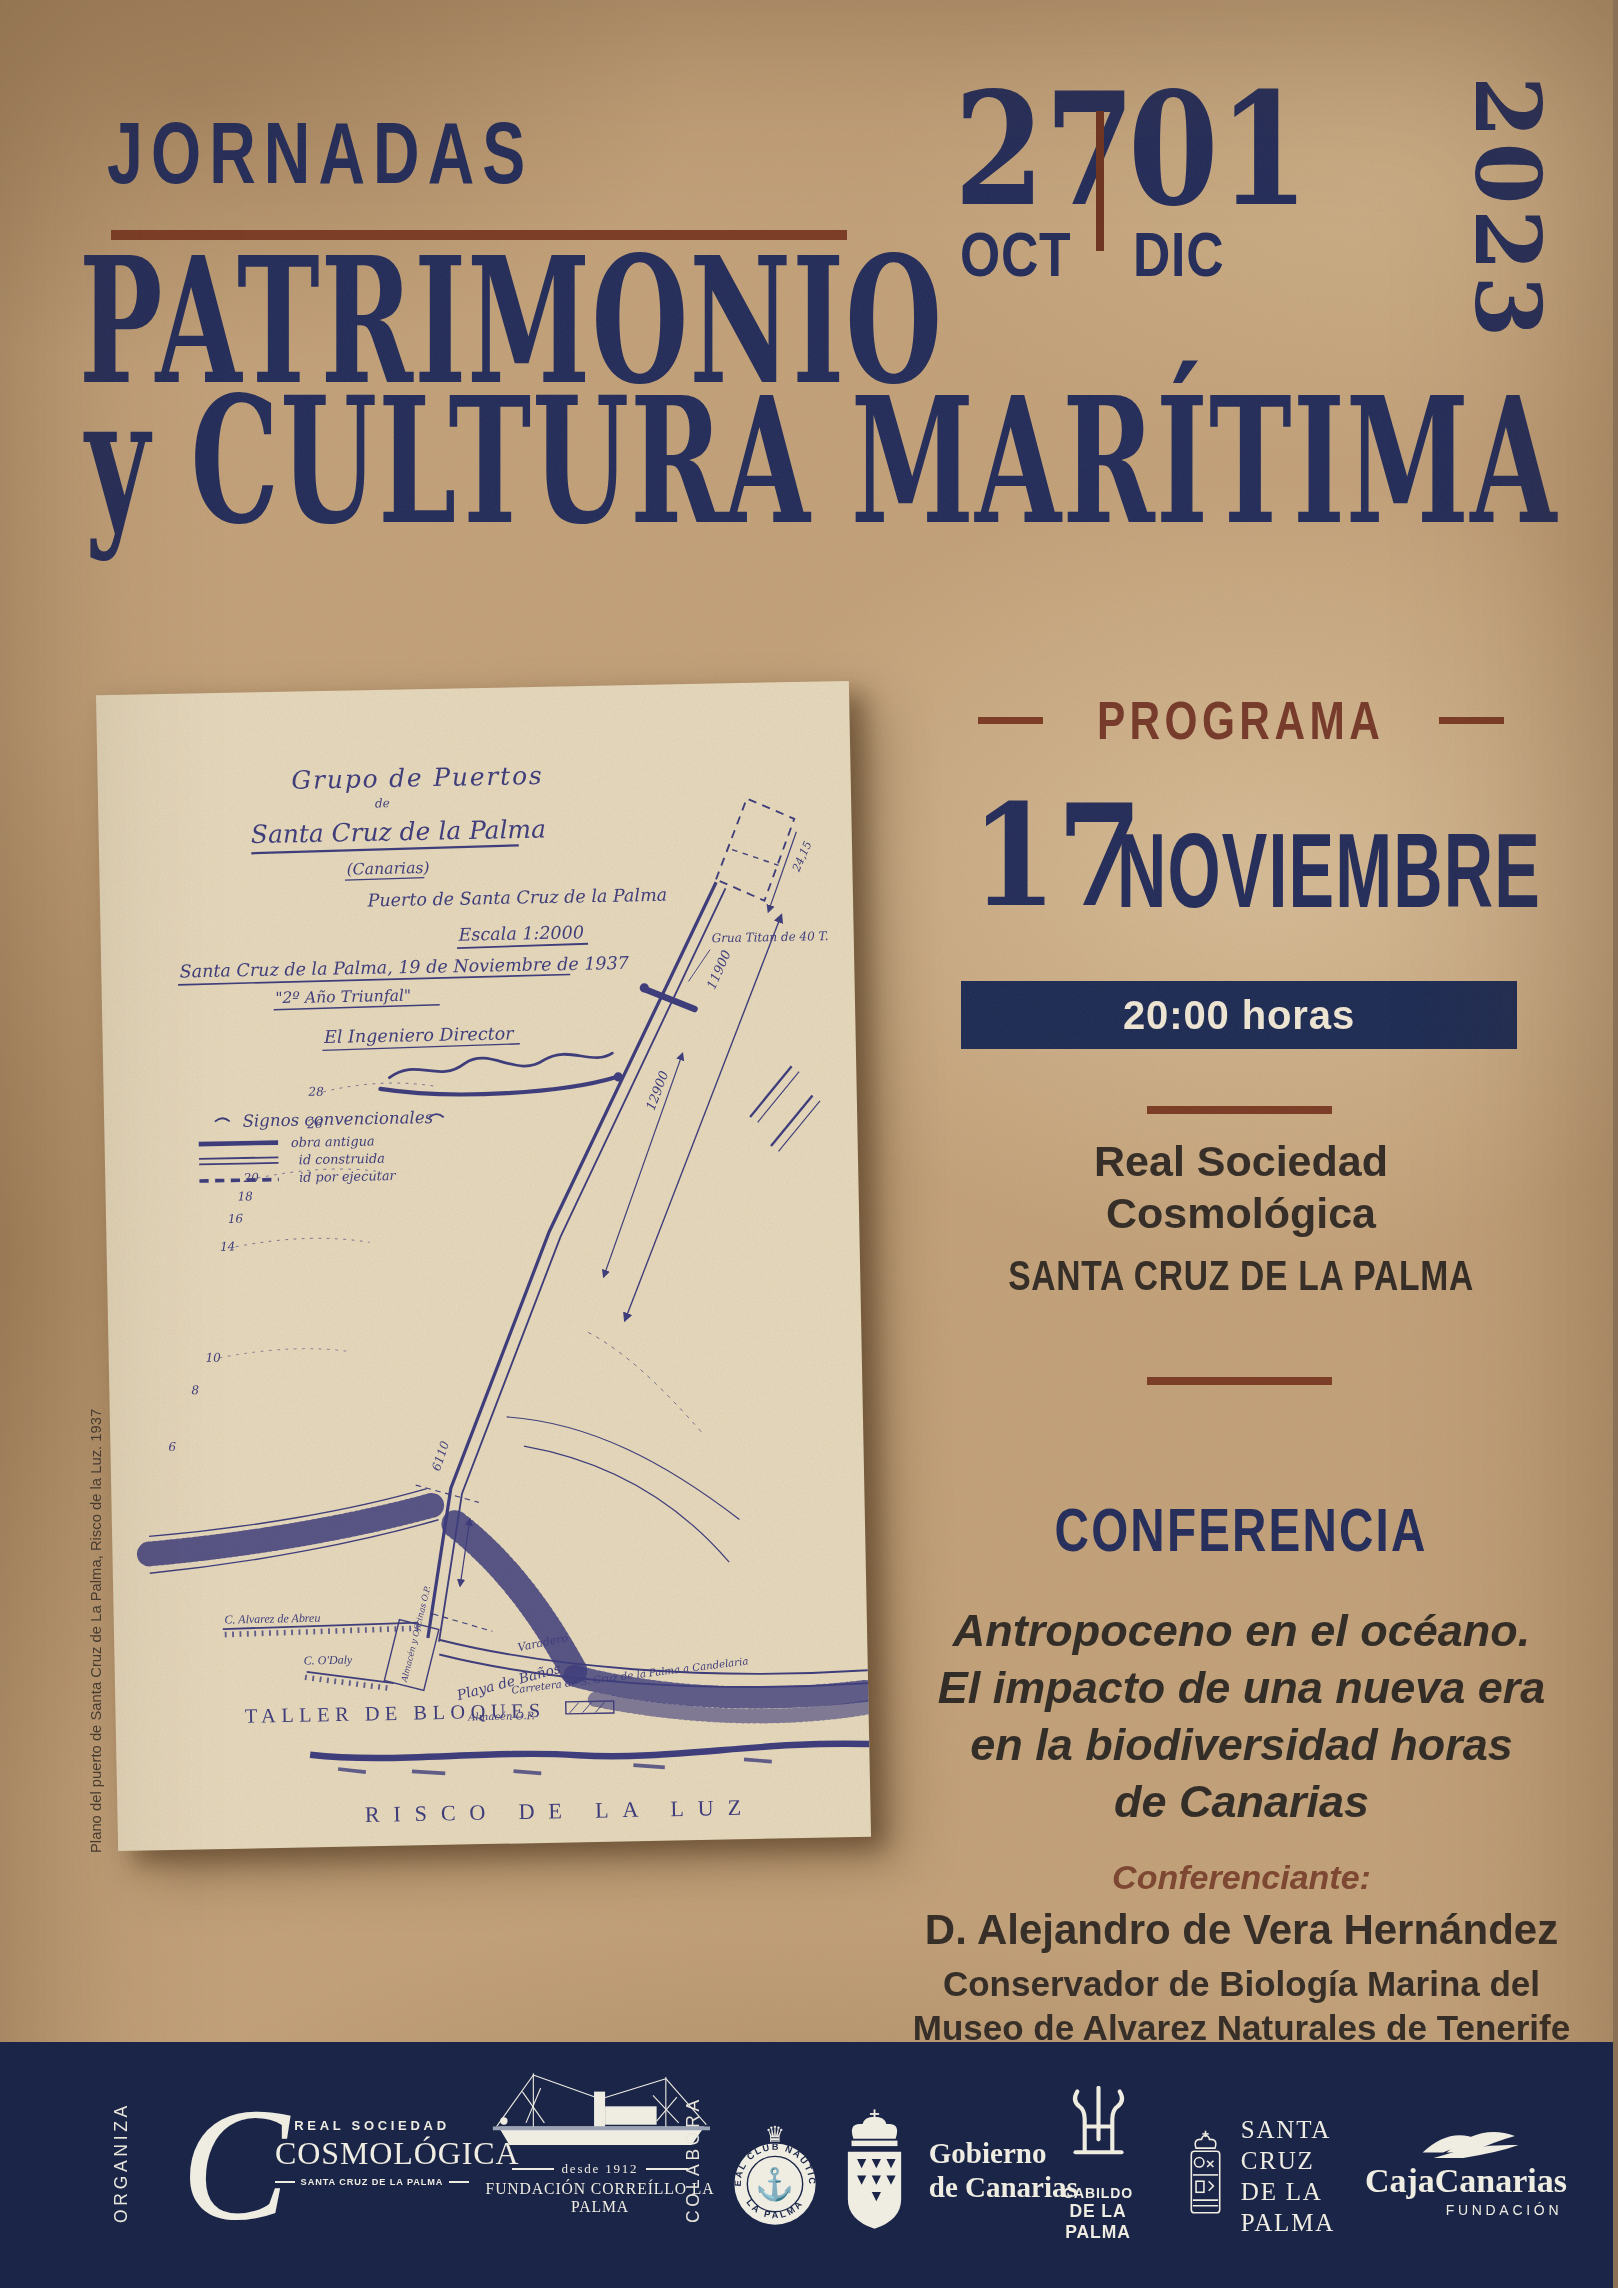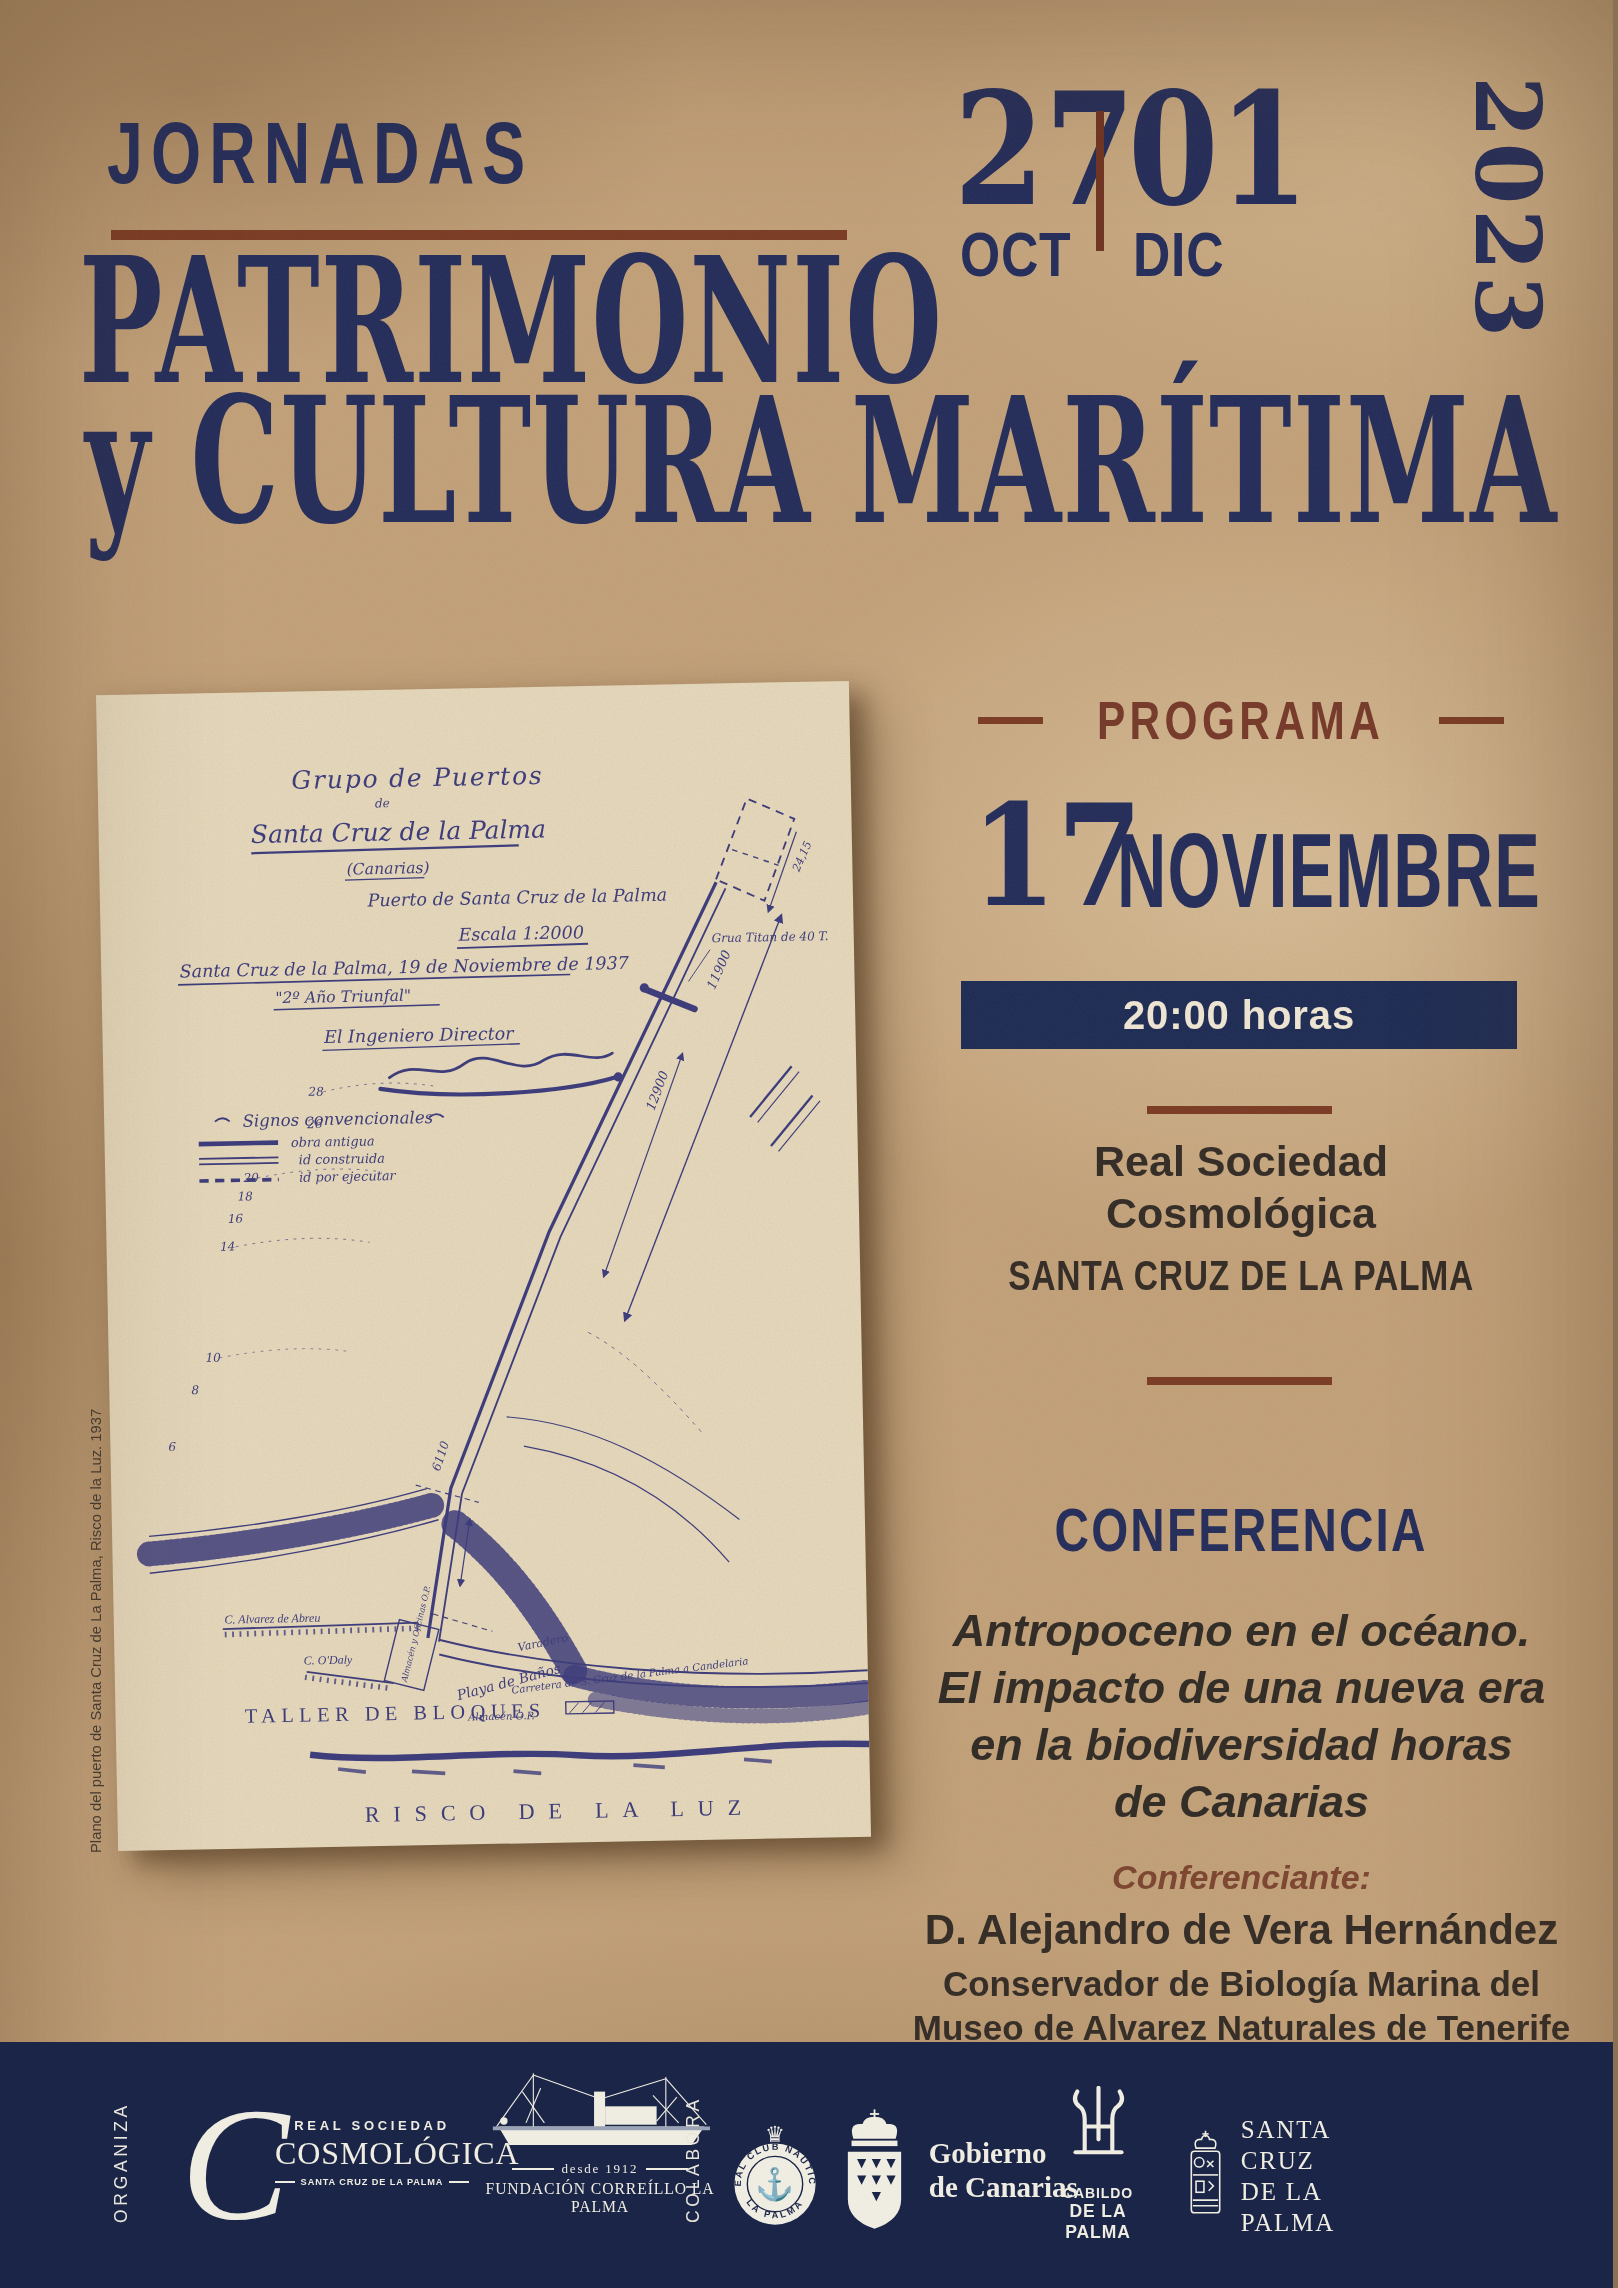--- a/index.html
+++ b/index.html
@@ -364,17 +364,26 @@
             <path d="M10,90 h32 M10,97 h32"></path>
           </g>
         </svg>
         <div class="serif" style="color:#efece2;font-size:25px;line-height:31px;letter-spacing:1.8px;">
           <div>SANTA CRUZ</div>
           <div>DE LA PALMA</div>
         </div>
       </div>
     </div>
 
+    <div class="abs centerCol" style="left:1355px;top:79px;width:222px;color:#efece2;">
+      <svg width="120" height="39" viewBox="0 0 130 42" style="display:block;margin:0 auto;">
+        <path d="M18,34 Q48,6 78,20 Q60,26 40,34 Z" fill="#efece2"></path>
+        <path d="M44,34 Q80,2 118,16 Q96,22 70,34 Z" fill="#efece2"></path>
+        <path d="M30,40 Q75,24 122,26 Q100,34 62,40 Z" fill="#efece2"></path>
+      </svg>
+      <div class="serif" style="font-weight:bold;font-size:34px;margin-top:1.8px;">CajaCanarias</div>
+      <div style="font-size:14px;letter-spacing:3.7px;text-align:right;padding-right:14.8px;margin-top:1.8px;">FUNDACIÓN</div>
+    </div>
   </div>
 
   <div class="vignette"></div>
 </div>
 
 
 </body></html>

